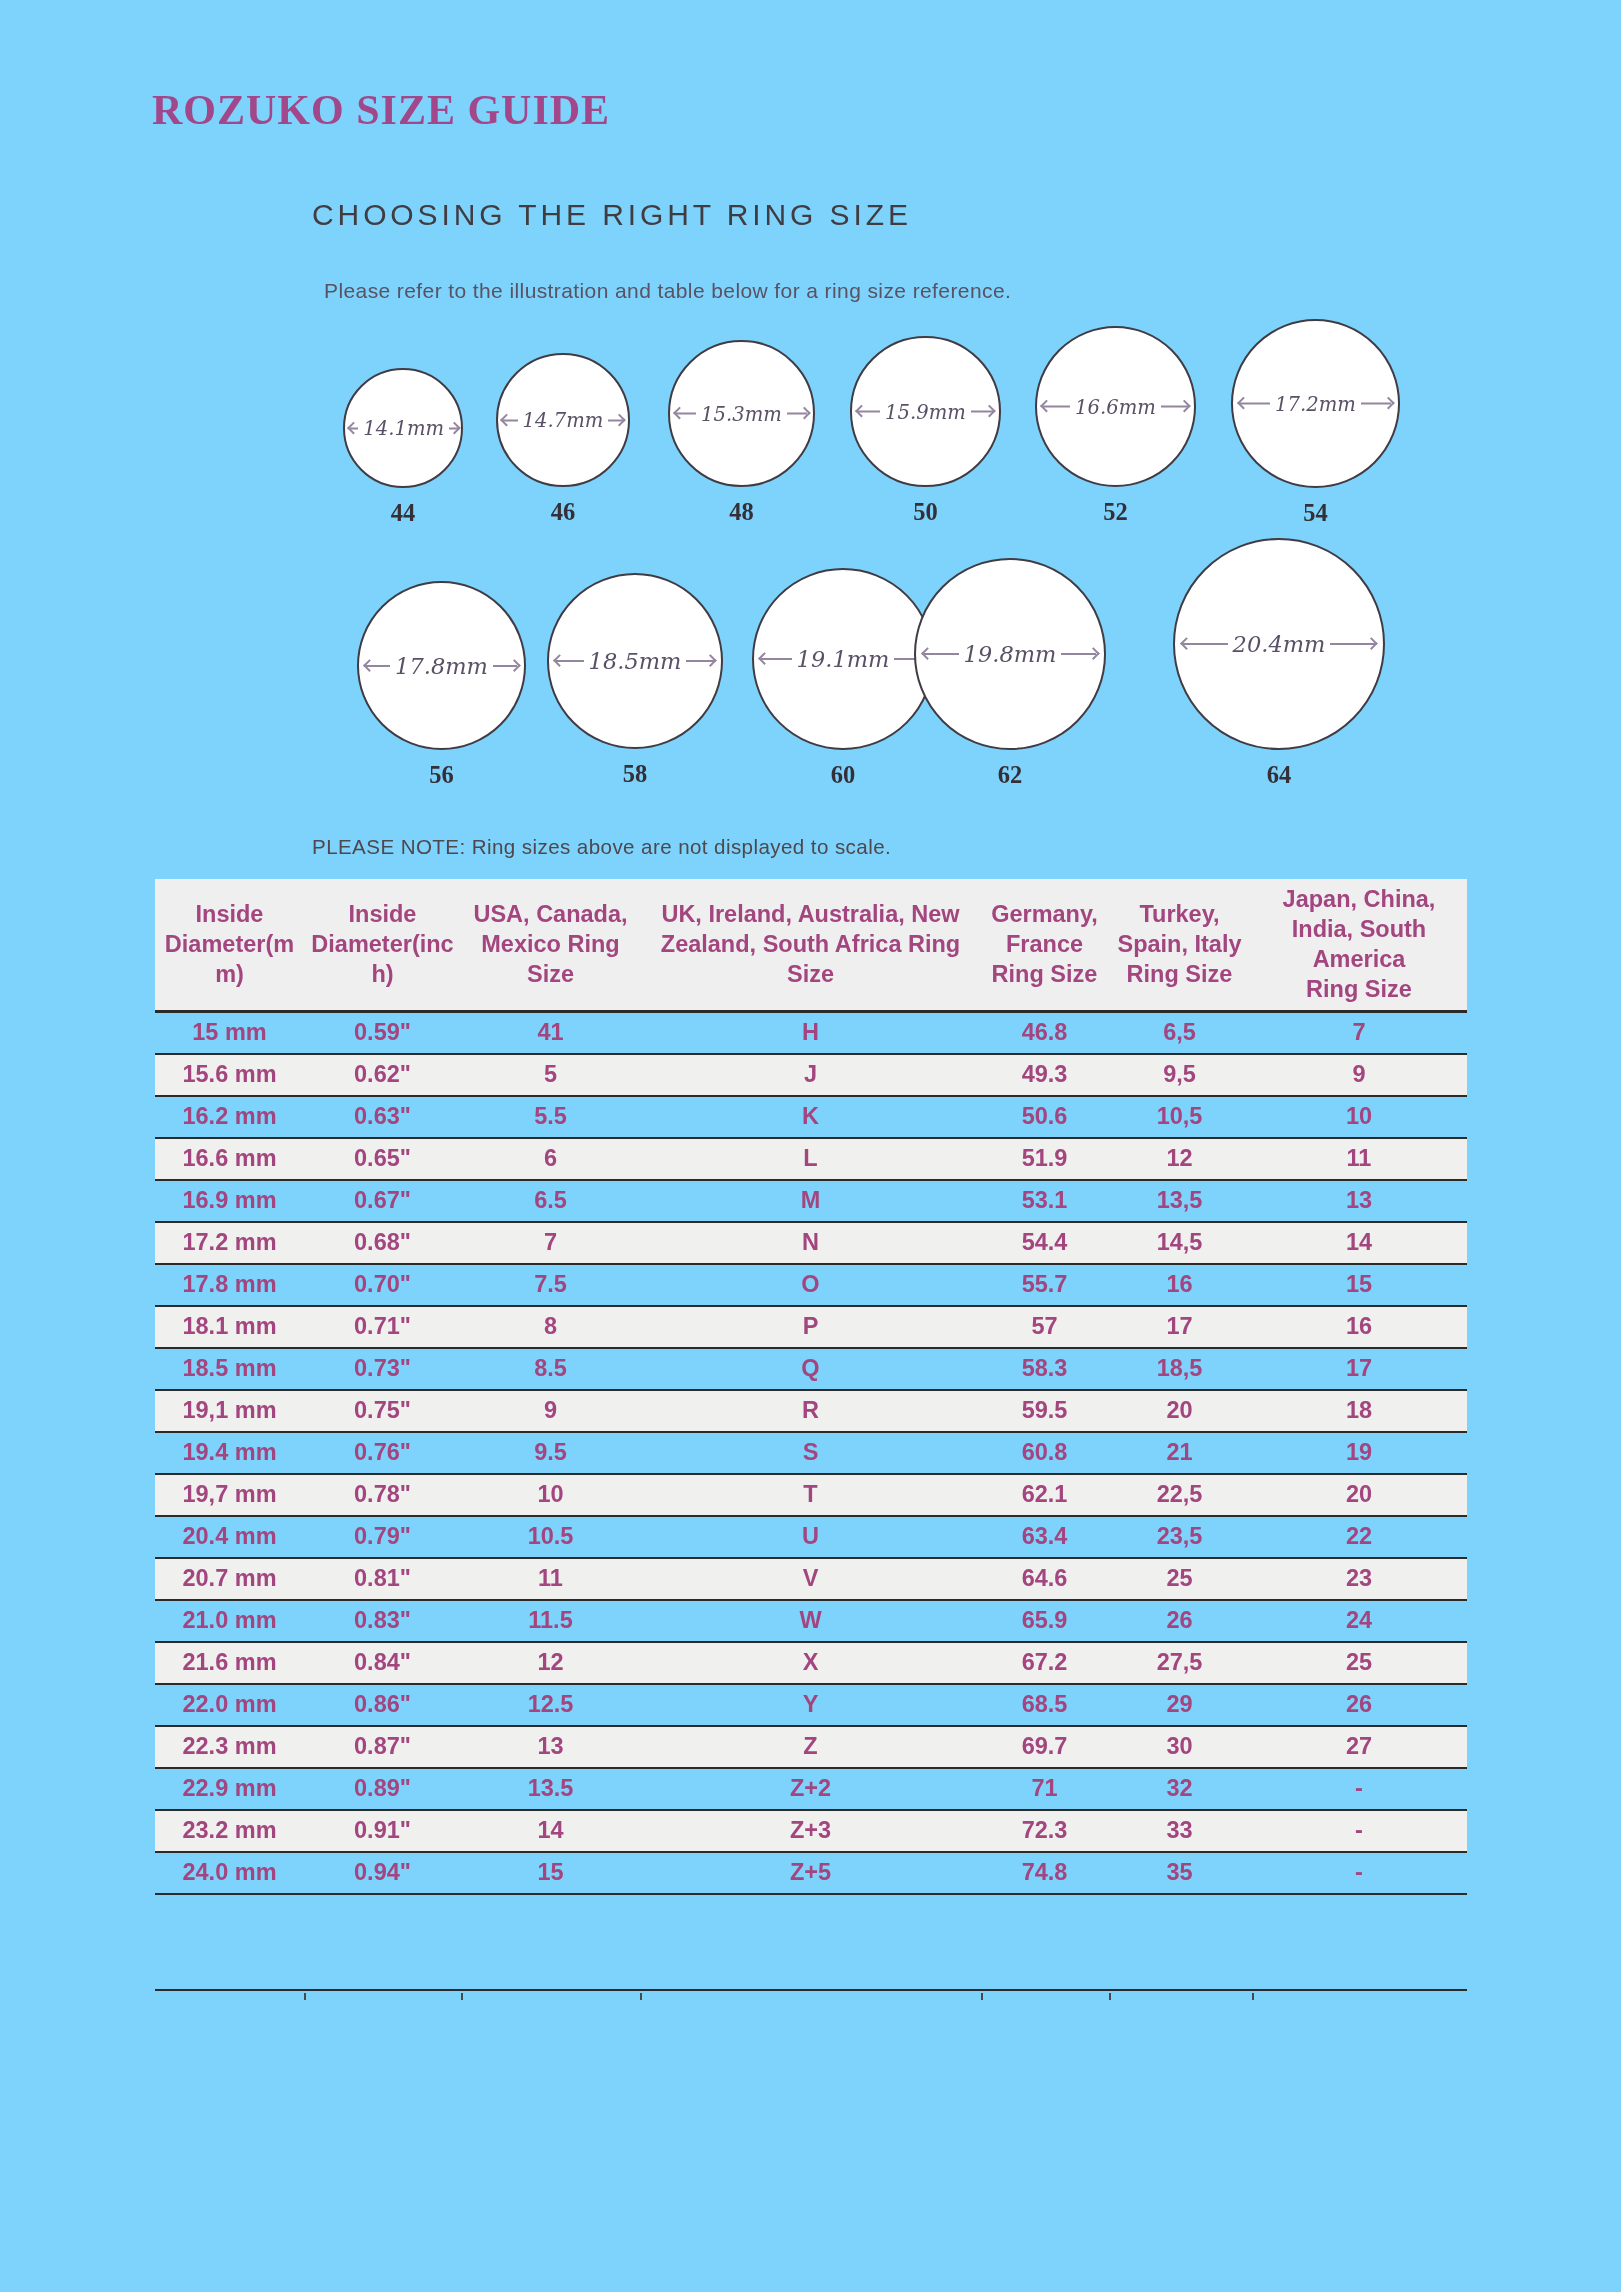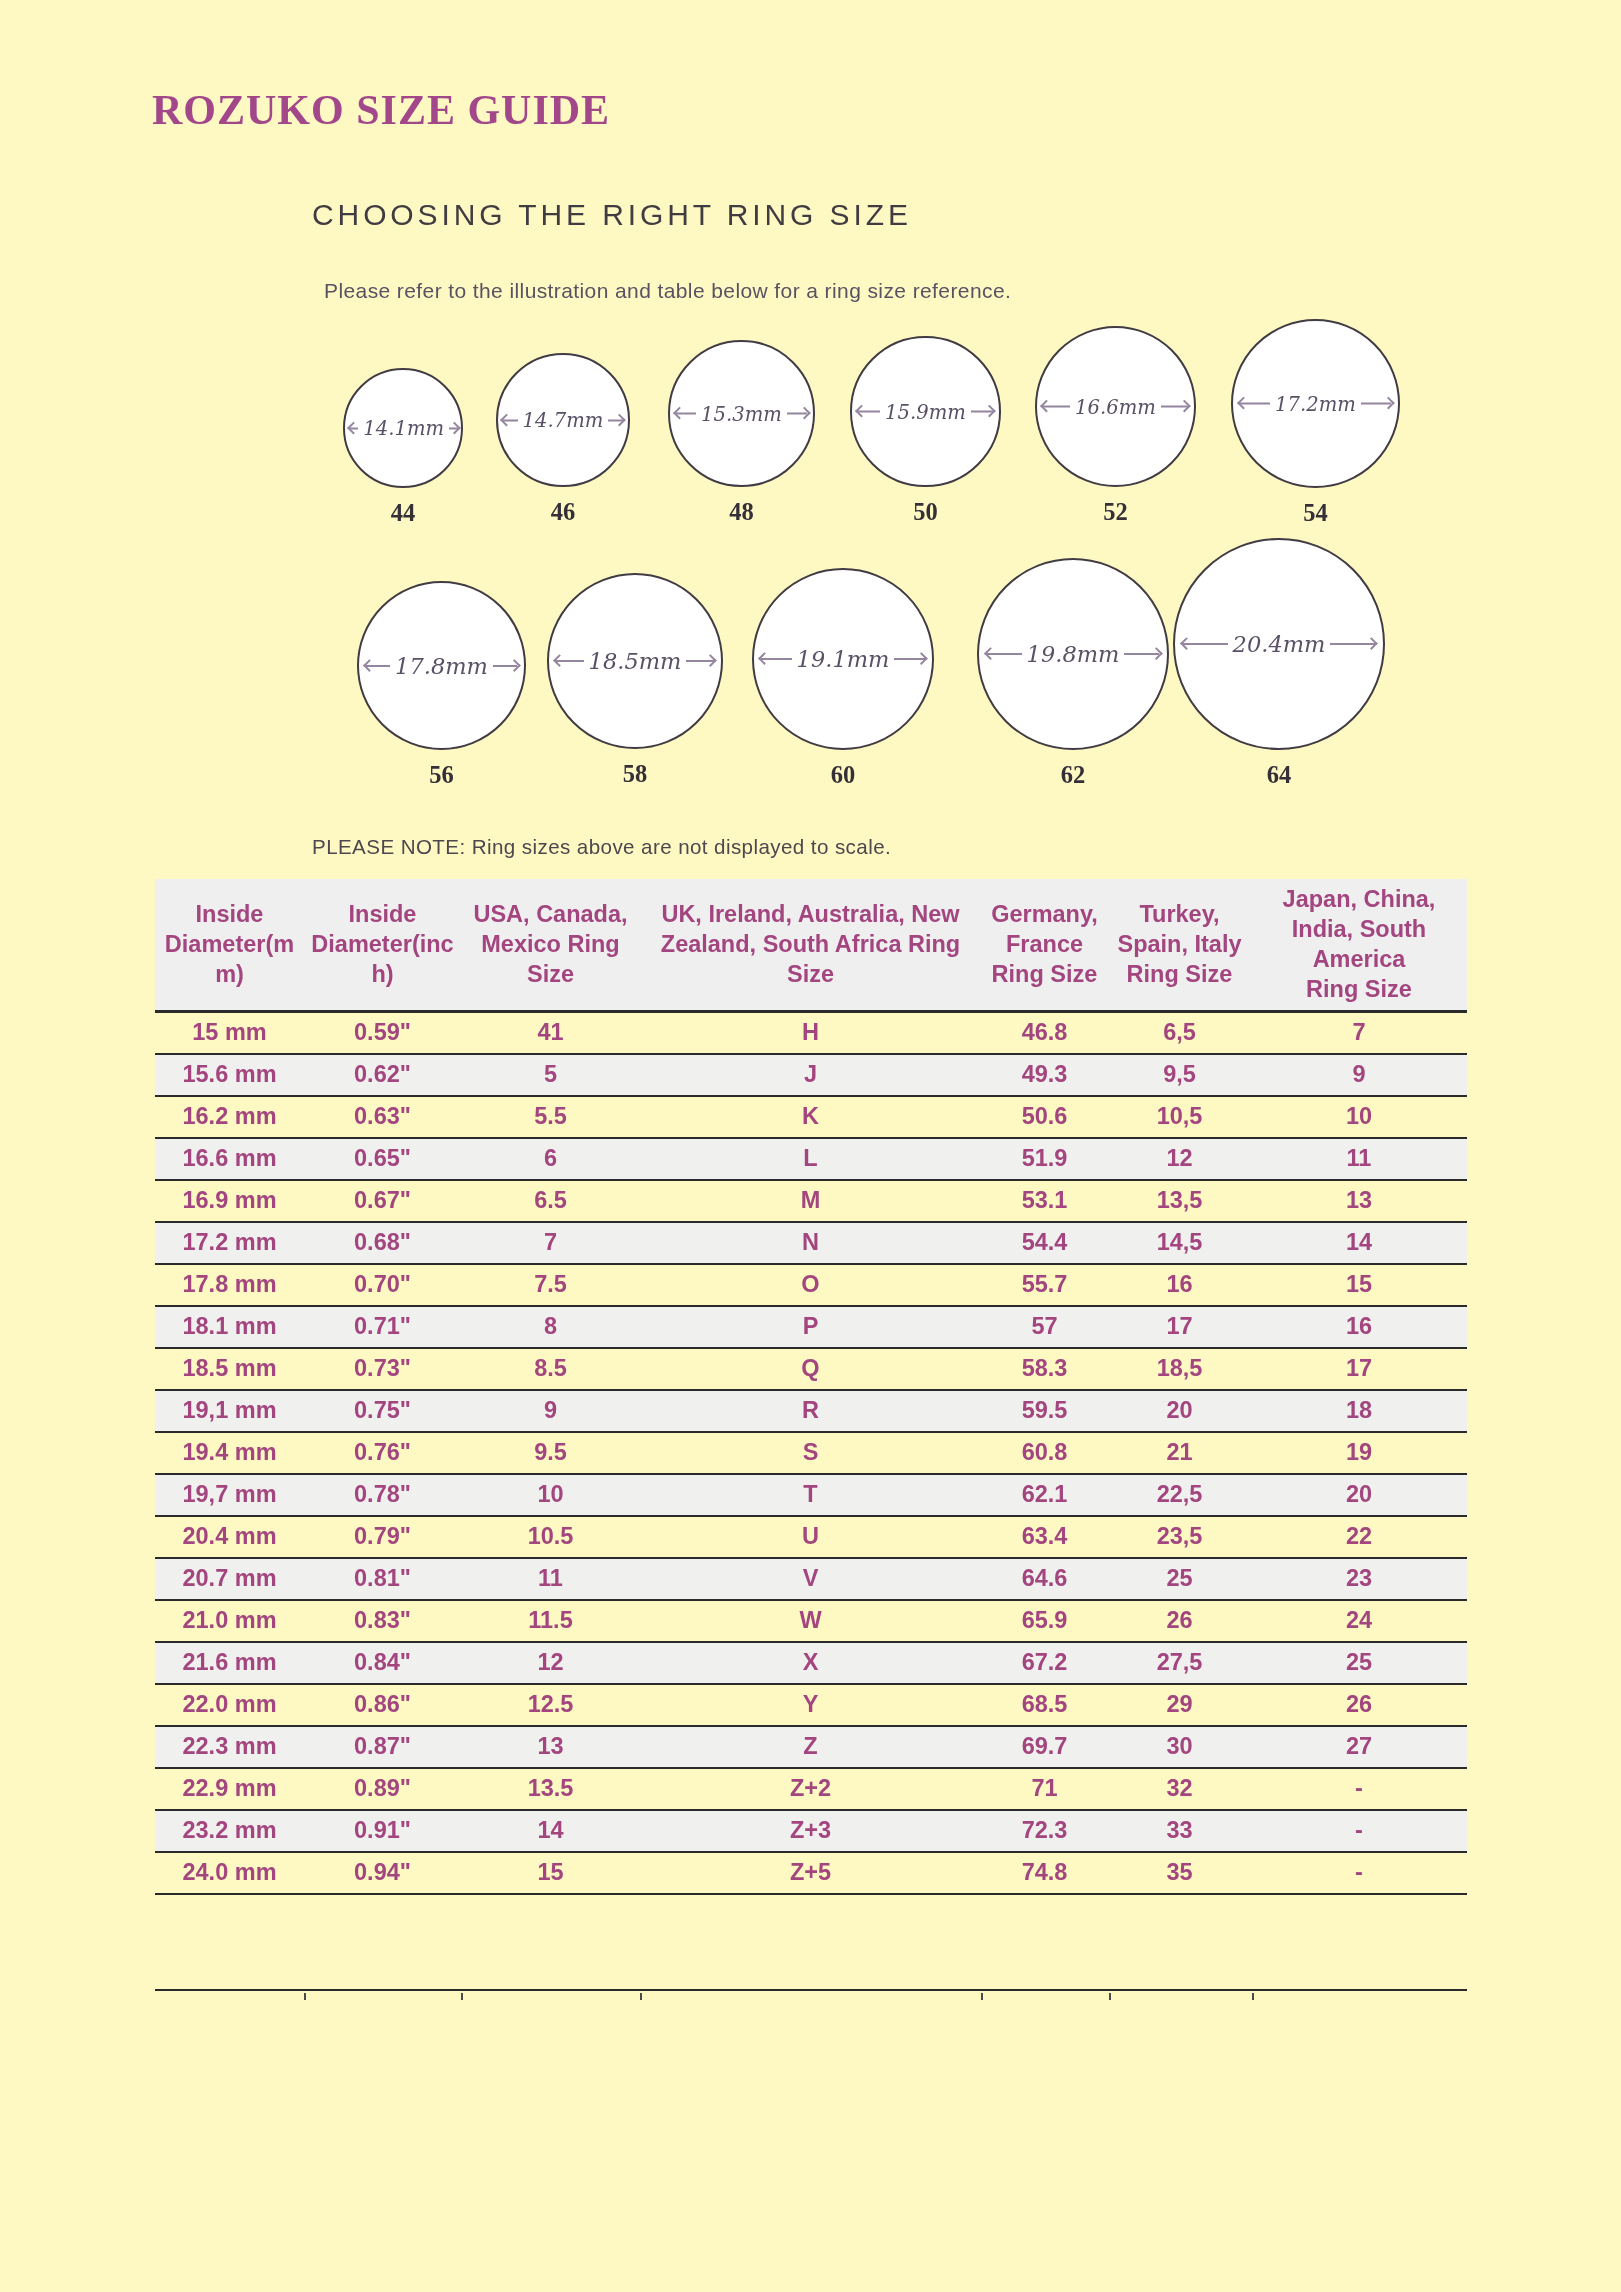--- a/index.html
+++ b/index.html
@@ -1,17 +1,17 @@
 <!DOCTYPE html>
 <html style="--accent: #a3457f; --title: #a2478a; --heading: #413c41; --body-text: #595263; --note-text: #4e484e; --table-border: #2a2a2a; --header-bg: #f0eff0; --row-alt: #f0f0ee; --circle-stroke: #413b43; --arrow: #94869e; --dim-text: #5a5166; --ring-number: #352f37;"><head>
 <meta charset="utf-8">
 <style>
   html,body {margin:0; padding:0; background:#ffffff;}
   .page {
-    position:relative; width:1621px; height:2293px; background:#fef9c3;
+    position:relative; width:1621px; height:2293px; background:#7dd3fc;
     font-family:"Liberation Sans", sans-serif; overflow:hidden;
   }
   
   .brand-title {
     position:absolute; left:152px; top:86px; margin:0;
     font-family:"Liberation Serif", serif; font-weight:bold;
     font-size:42px; letter-spacing:1px;
     color:var(--title, #a2478a);
   }
   .section-heading {
@@ -65,21 +65,21 @@
   
   .r1-0 {left:343px;  top:368px; width:120px;}
   .r1-1 {left:496px;  top:353px; width:134px;}
   .r1-2 {left:668px;  top:340px; width:147px;}
   .r1-3 {left:850px;  top:336px; width:151px;}
   .r1-4 {left:1035px; top:326px; width:161px;justify-content:flex-end;}
   .r1-5 {left:1231px; top:319px; width:169px;}
   .r2-0 {left:357px;  top:581px; width:169px;}
   .r2-1 {left:547px;  top:573px; width:176px;}
   .r2-2 {left:752px;  top:568px; width:182px;}
-  .r2-3 {left:977px;  top:558px; width:192px;align-items:center;}
+  .r2-3 {left:914px;  top:558px; width:192px;align-items:center;}
   .r2-4 {left:1173px; top:538px; width:212px;}
   
   .size-table {
     position:absolute; left:155px; top:879px; width:1312px;
     border-collapse:collapse; table-layout:fixed;
   }
   .size-table th {
     background:var(--header-bg, #f0eff0);
     color:var(--accent, #a3457f);
     font-weight:bold; font-size:23.5px; line-height:30px;

